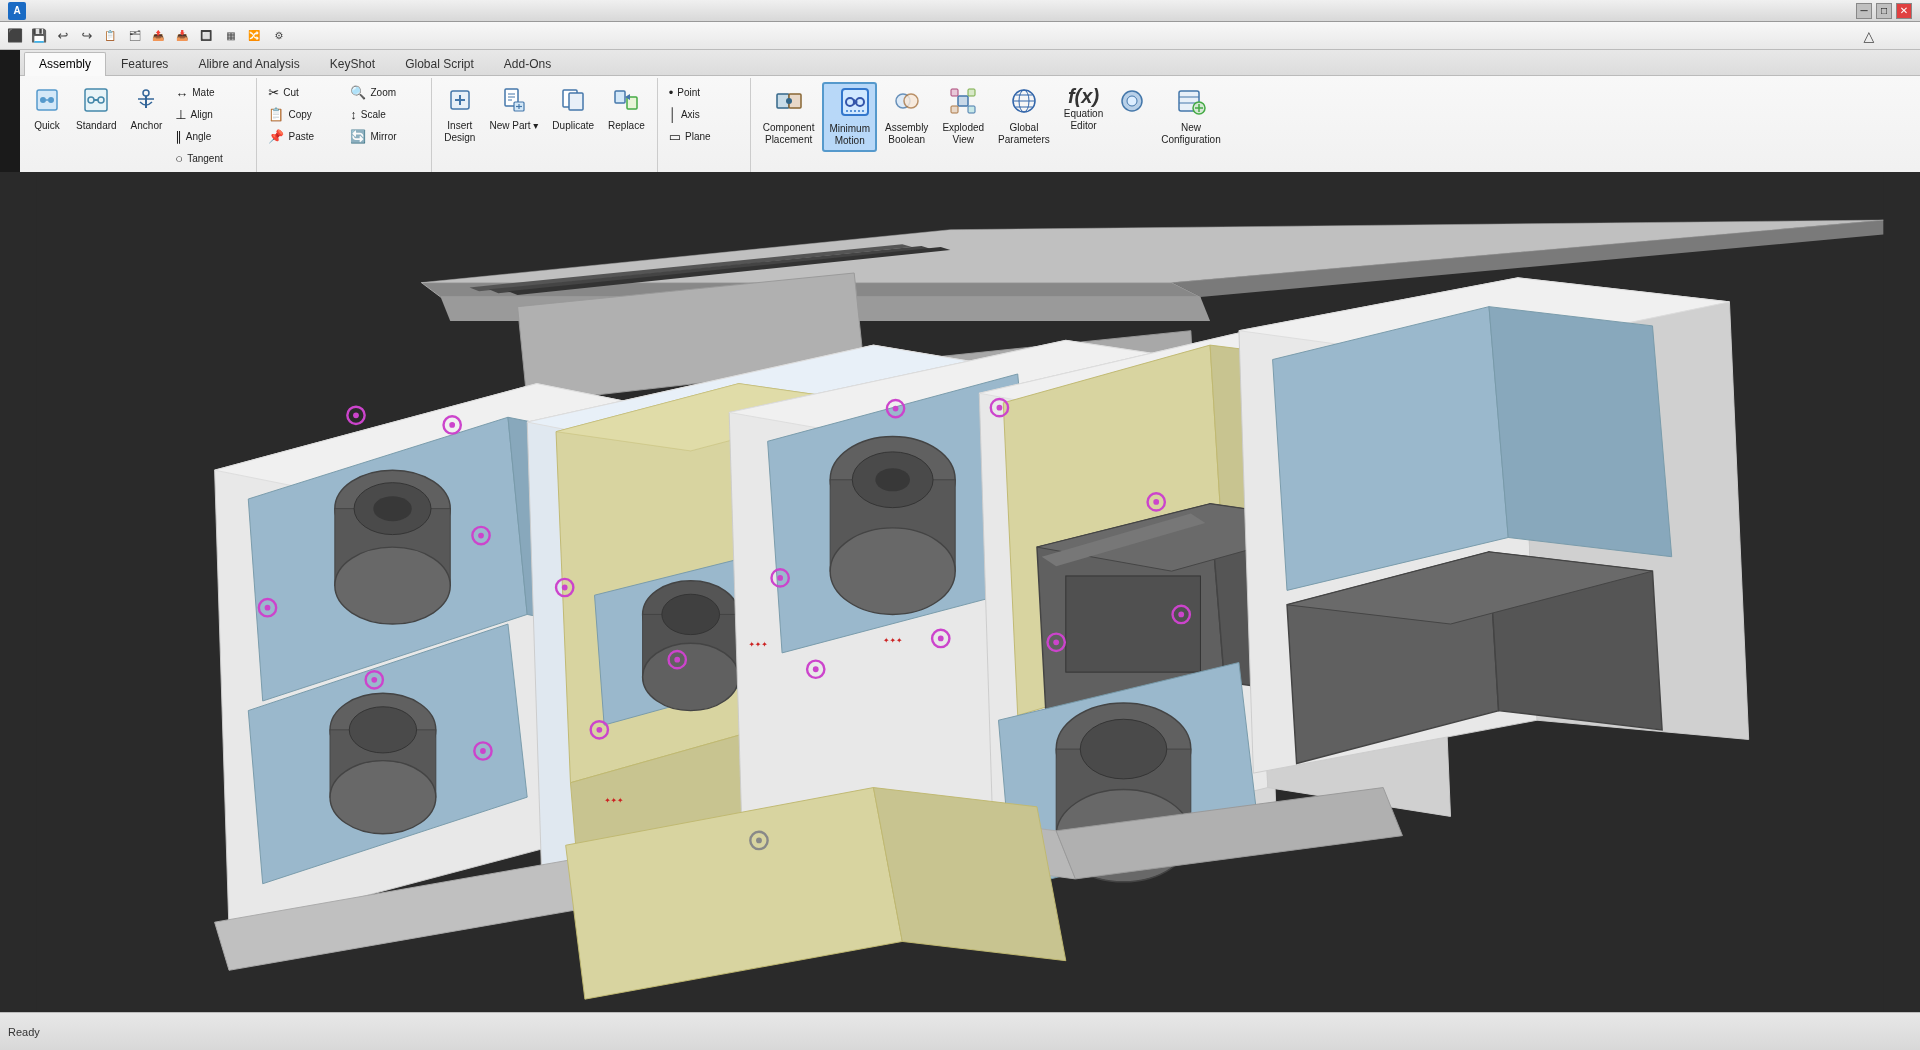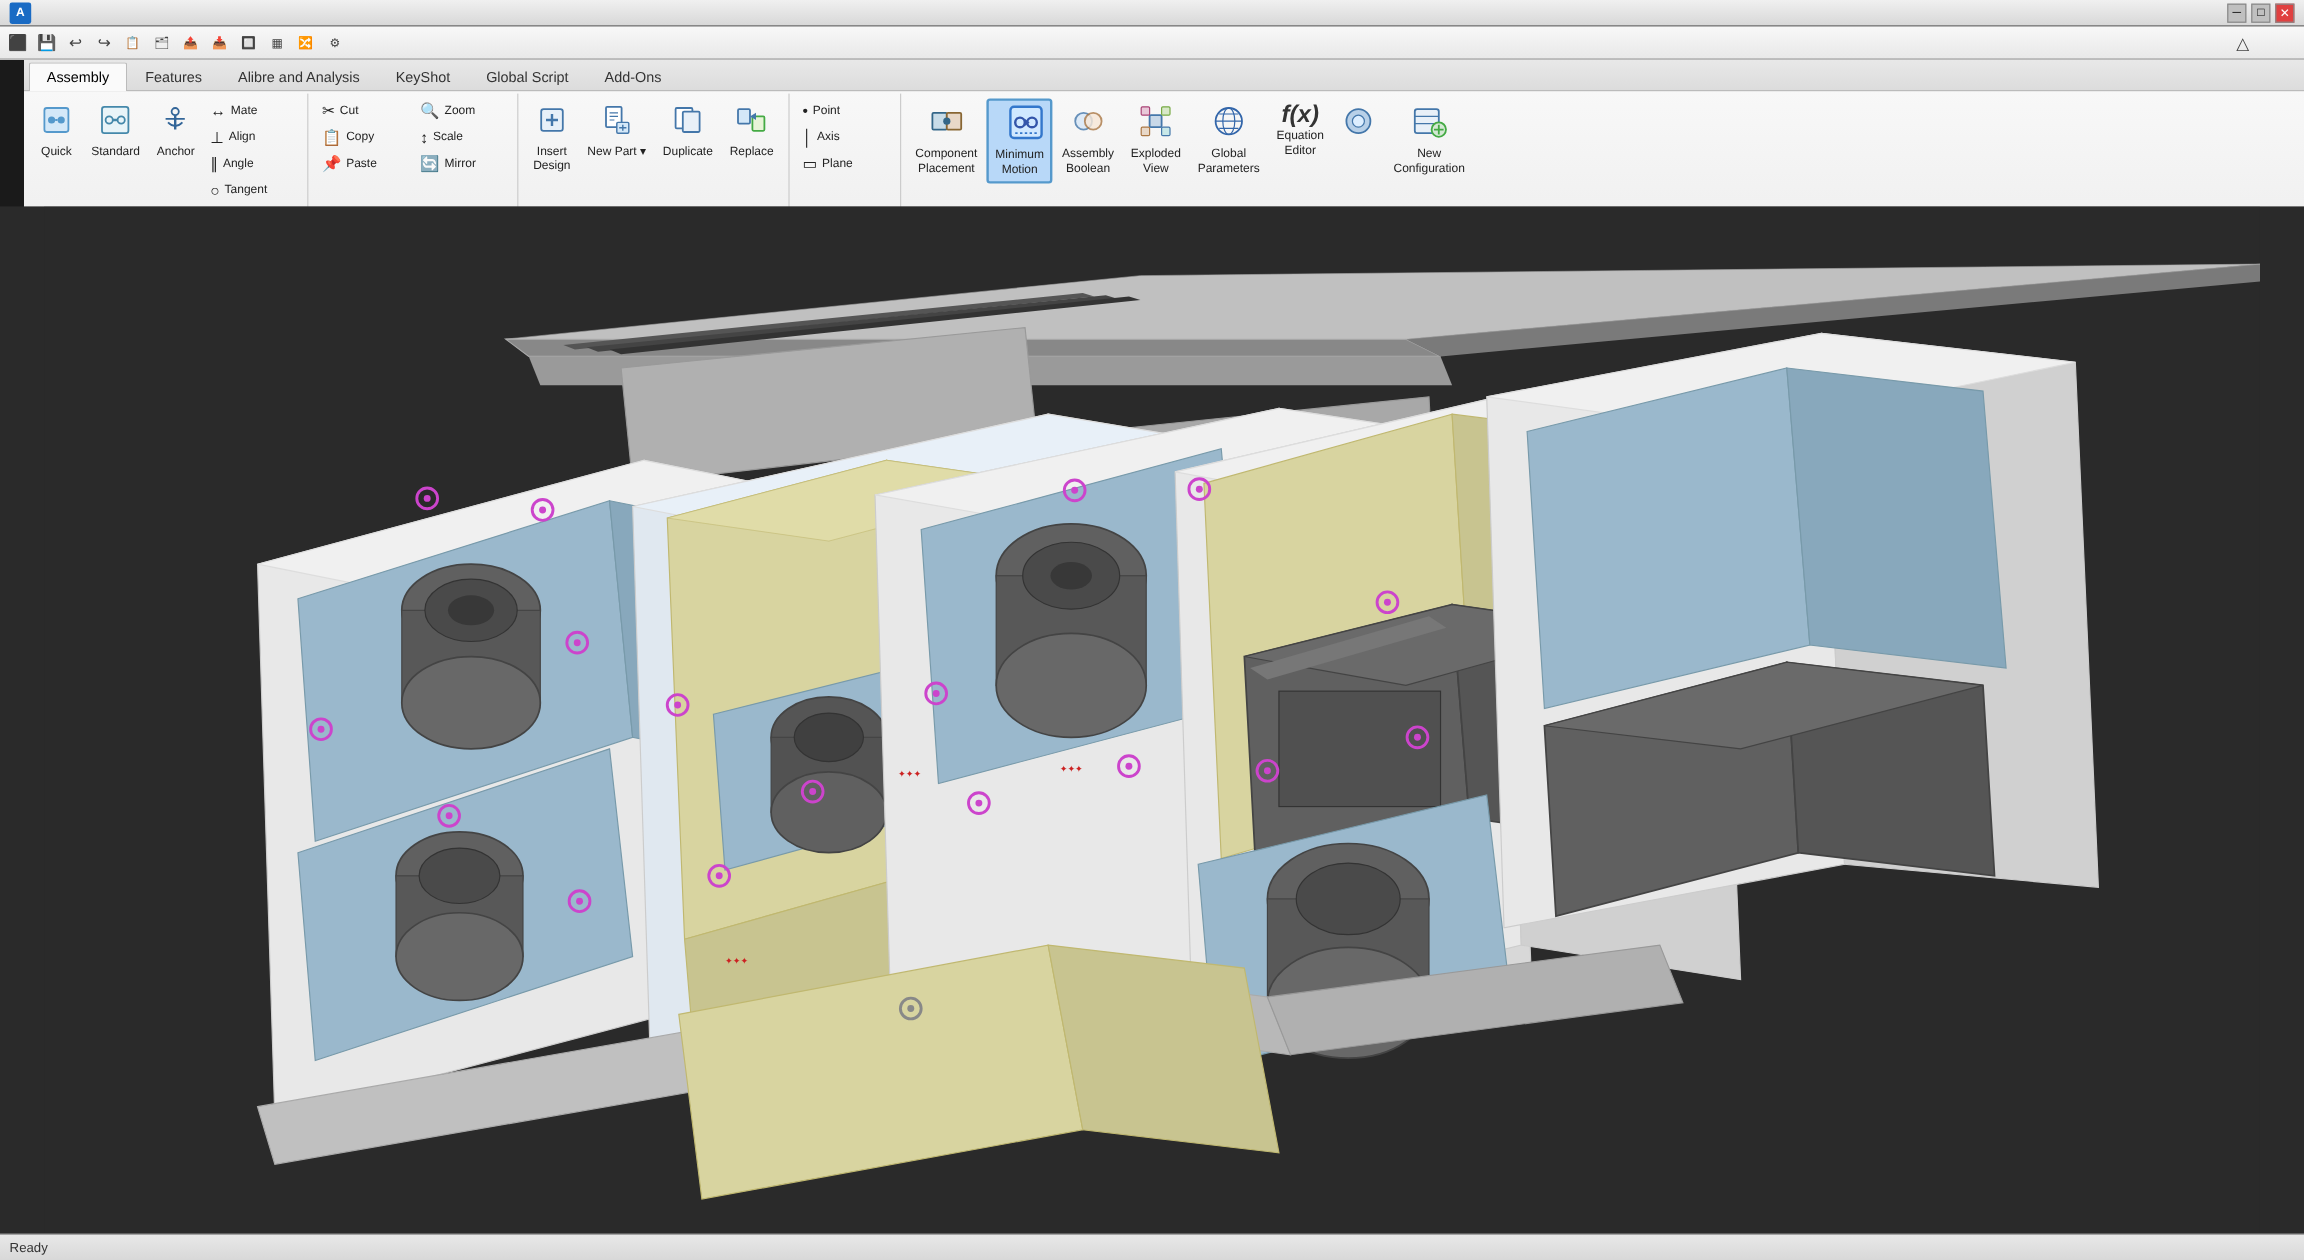--- a/index.html
+++ b/index.html
@@ -78,21 +78,21 @@
     #viewport {
       position: absolute; left: 0; right: 0; bottom: 22px;
       background: #2a2a2a; overflow: hidden;
     }
 
     
     #scene { width: 100%; height: 100%; }
 
     
     #statusbar {
-      position: absolute; bottom: 0; left: 0; right: 0; height: 22px;
+      position: absolute; bottom: 0; left: 0; right: 0; height: 38px;
       background: linear-gradient(to bottom, #e8e8e8, #d8d8d8);
       border-top: 1px solid #bbb; display: flex; align-items: center; padding: 0 8px;
       font-size: 11px; color: #333;
     }
   </style>
 </head>
 <body>
 
 <div id="titlebar">
   <div style="width:120px; display:flex; gap:3px; align-items:center;">

